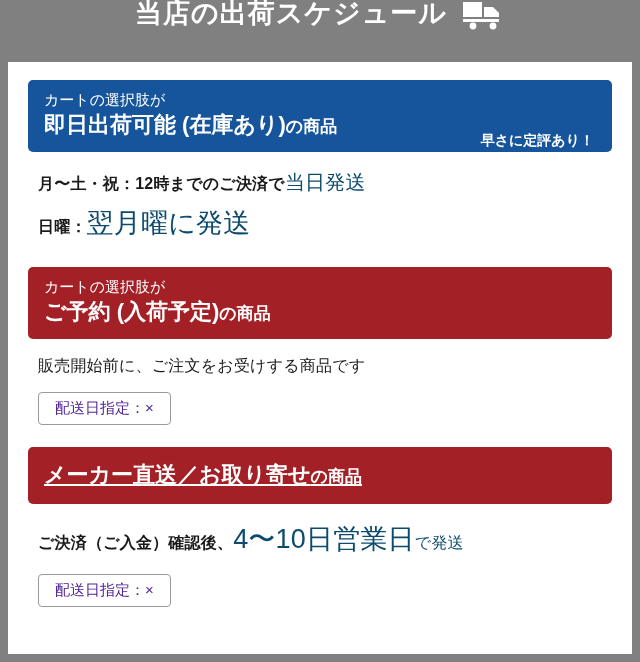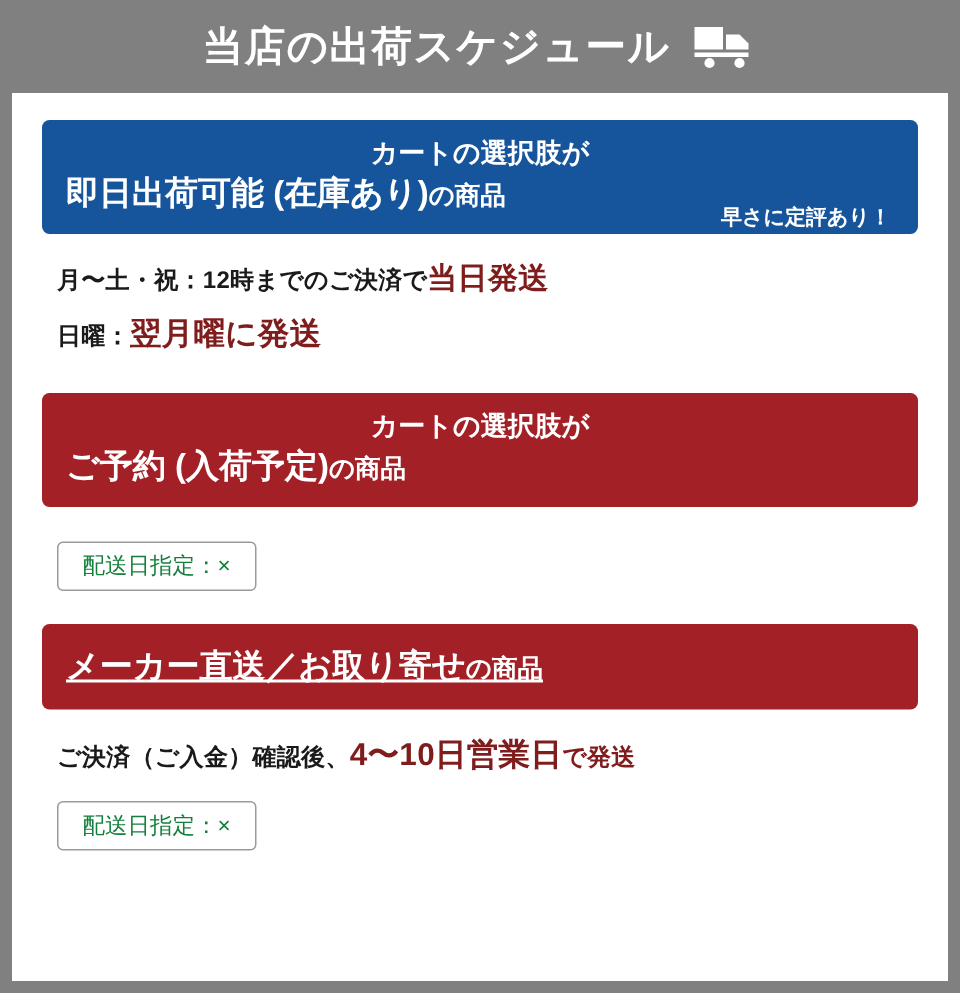--- a/index.html
+++ b/index.html
@@ -17,21 +17,20 @@
     width: 640px;
     height: 662px;
     background: #808080;
     box-sizing: border-box;
     position: relative;
   }
   
   .header {
     height: 62px;
     display: flex;
-    align-items: center;
     justify-content: center;
     gap: 14px;
   }
   .header-title {
     color: #ffffff;
     font-size: 27px;
     font-weight: bold;
     letter-spacing: 1px;
     line-height: 1;
   }
@@ -56,24 +55,23 @@
   .banner {
     border-radius: 5px;
     padding: 10px 16px 12px 16px;
     color: #ffffff;
     position: relative;
     box-sizing: border-box;
   }
   .banner.blue { background: #16559b; }
   .banner.red  { background: #a32026; }
   .banner-sub {
-    font-size: 18px;
-    font-weight: bold;
+    font-size: 15px;
+    font-weight: normal;
     line-height: 1.35;
-    text-align: center;
   }
   .banner-main {
     font-size: 22px;
     font-weight: bold;
     line-height: 1.35;
     margin-top: 0;
   }
   .banner-main .small {
     font-size: 17px;
   }
@@ -101,32 +99,32 @@
   .line {
     font-size: 16px;
     color: #1a1a1a;
     line-height: 1.6;
     margin-bottom: 4px;
     font-weight: bold;
     letter-spacing: 0.2px;
   }
   .line.plain { font-weight: normal; }
   .em-red {
-    color: #7f1d1d;
-    font-weight: bold;
+    color: #0c4a6e;
+    font-weight: normal;
   }
   .em-red.big { font-size: 20px; }
-  .em-red.xbig { font-size: 21px; }
+  .em-red.xbig { font-size: 27px; }
   .tag {
     display: inline-block;
     border: 1px solid #9a9a9a;
     border-radius: 4px;
     padding: 6px 16px;
     font-size: 15px;
-    color: #15803d;
+    color: #4c1d95;
     margin-top: 9px;
     background: #ffffff;
   }
   .spacer-14 { height: 14px; }
   .spacer-18 { height: 18px; }
 </style>
 </head>
 <body>
 
 <div class="page">
@@ -166,20 +164,23 @@
     <div class="spacer-14"></div>
 
     <div class="banner red">
       <div class="banner-sub">カートの選択肢が</div>
       <div class="banner-main">
         <span>ご予約 (入荷予定)</span><span class="small">の商品</span>
       </div>
     </div>
 
     <div class="block">
+      <div class="line plain">
+        <span>販売開始前に、ご注文をお受けする商品です</span>
+      </div>
       <div class="tag">配送日指定：×</div>
     </div>
 
     <div class="spacer-18"></div>
 
     <div class="banner red banner-single">
       <span>メーカー直送／お取り寄せ</span><span class="small">の商品</span>
     </div>
 
     <div class="block">

